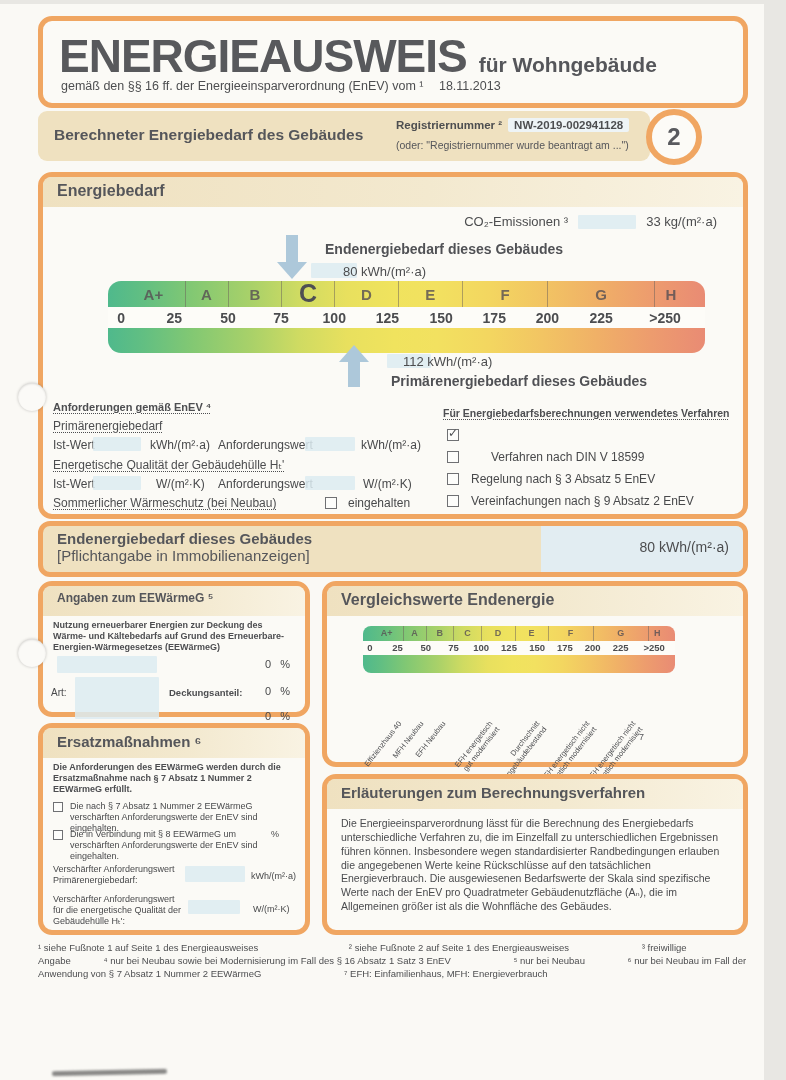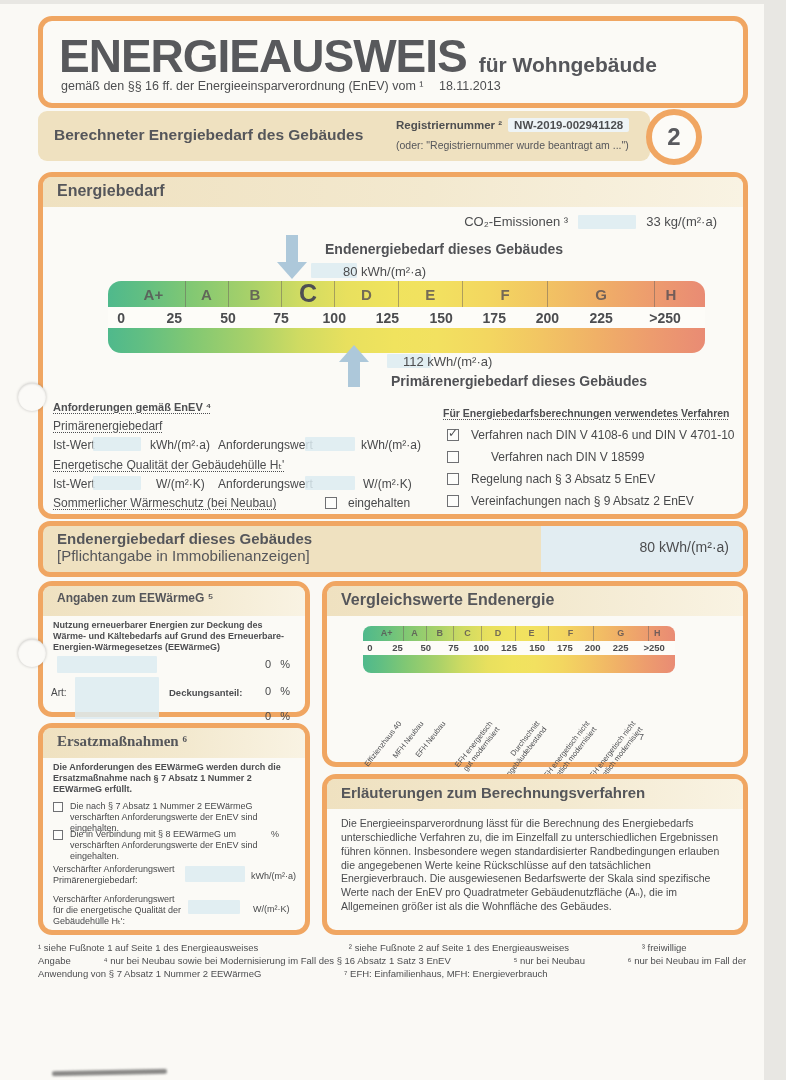--- a/index.html
+++ b/index.html
@@ -172,21 +172,20 @@
 
     <div class="abs u" style="left:10px;top:319px;font-size:12px;color:#4c4d4f;">Sommerlicher Wärmeschutz (bei Neubau)</div>
     <div class="cb" style="left:282px;top:320px;"></div>
     <div class="abs" style="left:305px;top:319px;font-size:12px;">eingehalten</div>
 
     <div class="abs u" style="left:400px;top:230px;font-size:10.5px;font-weight:bold;color:#4d4e51;">Für Energiebedarfsberechnungen verwendetes Verfahren</div>
 
     <div class="cb" style="left:404px;top:252px;">
       <span class="mk">✓</span>
       </div>
-    <div class="abs" style="left:428px;top:251px;font-size:12px;">Verfahren nach DIN V 4108-6 und DIN V 4701-10</div>
 
     <div class="cb" style="left:404px;top:274px;">
       <span class="mk"></span>
       </div>
     <div class="abs" style="left:428px;top:273px;font-size:12px;margin-left:20px;">Verfahren nach DIN V 18599</div>
 
     <div class="cb" style="left:404px;top:296px;">
       <span class="mk"></span>
       </div>
     <div class="abs" style="left:428px;top:295px;font-size:12px;">Regelung nach § 3 Absatz 5 EnEV</div>
@@ -225,21 +224,21 @@
       <span>%</span>
       </div>
     <div class="abs" style="left:222px;top:124px;display:flex;gap:9px;font-size:11px;">
       <span>0</span>
       <span>%</span>
       </div>
   </div>
 
   <div class="obox" style="left:38px;top:719px;width:262px;height:202px;">
     <div class="strip">
-        <div class="t" style="font-size:15px;font-family:Liberation Serif, serif;">Ersatzmaßnahmen ⁶</div>
+        <div class="t" style="font-size:15px;">Ersatzmaßnahmen ⁶</div>
       </div>
     <div class="abs small-txt" style="left:10px;top:34px;width:248px;font-weight:bold;color:#4c4d50;">Die Anforderungen des EEWärmeG werden durch die Ersatzmaßnahme nach § 7 Absatz 1 Nummer 2 EEWärmeG erfüllt.</div>
     <div class="cb" style="left:10px;top:74px;width:8px;height:8px;"></div>
     <div class="abs small-txt" style="left:27px;top:73px;width:228px;">Die nach § 7 Absatz 1 Nummer 2 EEWärmeG verschärften Anforderungswerte der EnEV sind eingehalten.</div>
     <div class="cb" style="left:10px;top:102px;width:8px;height:8px;"></div>
     <div class="abs small-txt" style="left:27px;top:101px;">Die in Verbindung mit § 8 EEWärmeG um</div>
     <div class="abs small-txt" style="left:228px;top:101px;">%</div>
     <div class="abs small-txt" style="left:27px;top:112px;width:232px;">verschärften Anforderungswerte der EnEV sind eingehalten.</div>
     <div class="abs small-txt" style="left:10px;top:136px;width:150px;white-space:pre-line;">Verschärfter Anforderungswert
 Primärenergiebedarf:</div>

